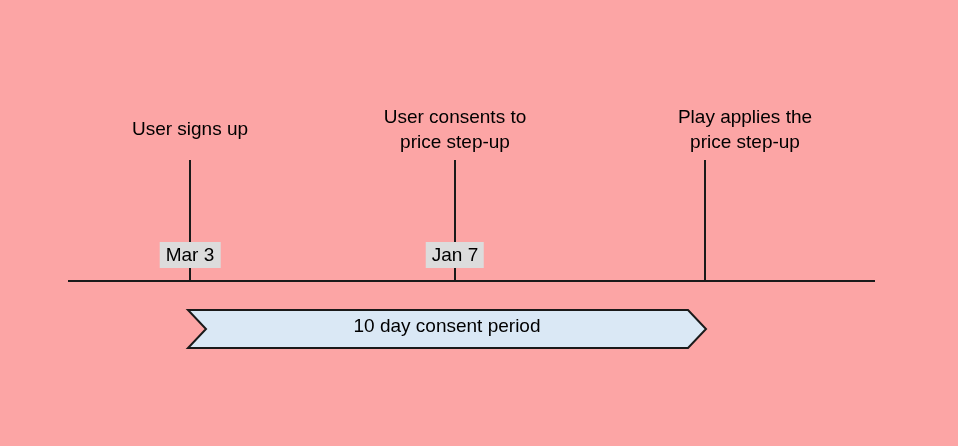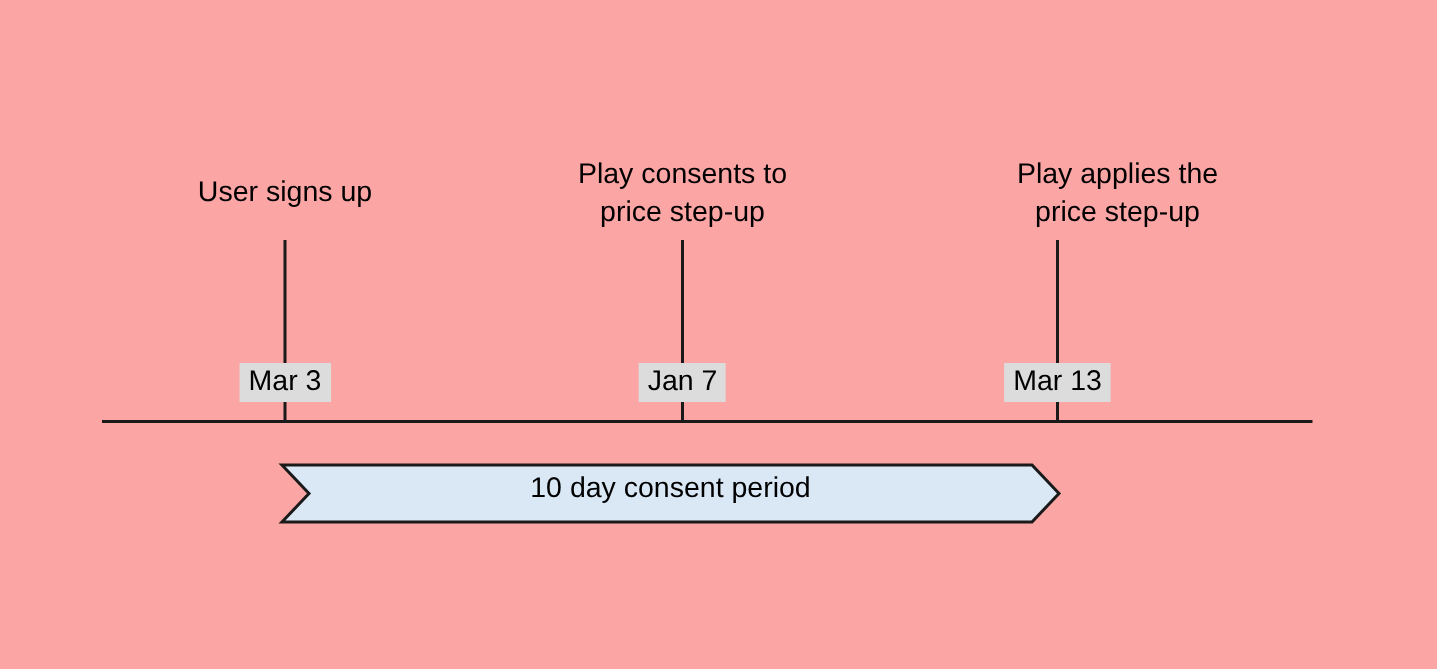--- a/index.html
+++ b/index.html
@@ -76,27 +76,26 @@
 
 <div class="canvas">
 
   <div class="marker-stem" style="left:189px;"></div>
   <div class="marker-stem" style="left:454px;"></div>
   <div class="marker-stem" style="left:704px;"></div>
 
   <div class="timeline-axis"></div>
 
   <div class="event-title" style="left:190px; top:116px;">User signs up</div>
-  <div class="event-title" style="left:455px; top:104px;">Play consents to
+  <div class="event-title" style="left:455px; top:104px;">User consents to
 price step-up</div>
   <div class="event-title" style="left:745px; top:104px;">Play applies the
 price step-up</div>
 
   <div class="date-label" style="left:190px;">Mar 3</div>
   <div class="date-label" style="left:455px;">Jan 7</div>
-  <div class="date-label" style="left:705px;">Mar 13</div>
 
   <svg class="banner-svg" viewBox="0 0 540 56">
     <polygon points="8,8 508,8 526,27 508,46 8,46 26,27" stroke-width="2" stroke-linejoin="miter" fill="#dae8f5" stroke="#1a1a1a"></polygon>
   </svg>
   <div class="banner-label">10 day consent period</div>
 
 </div>
 
 </body></html>

